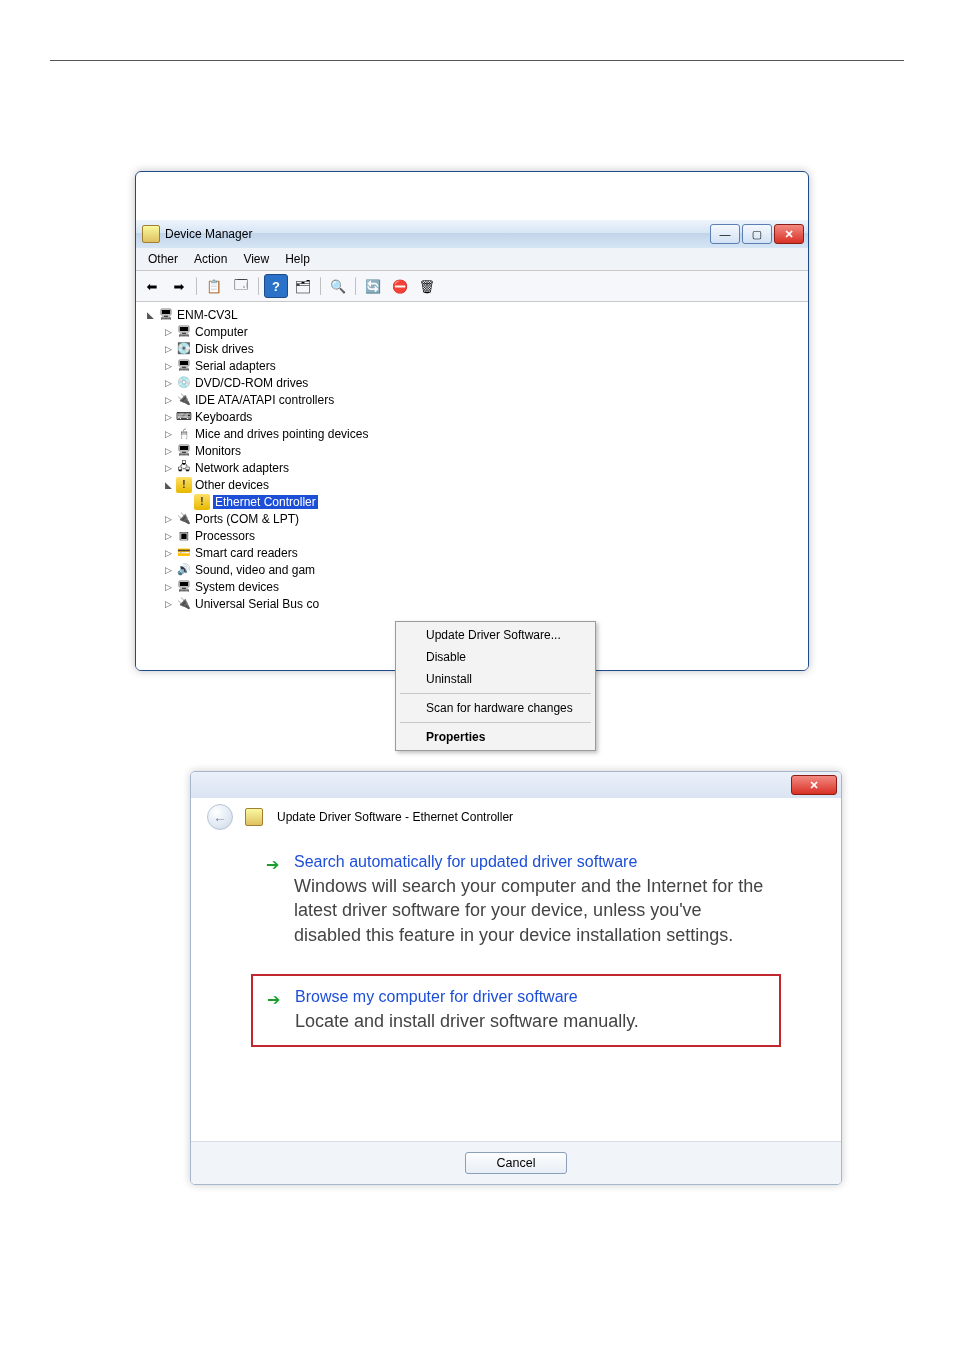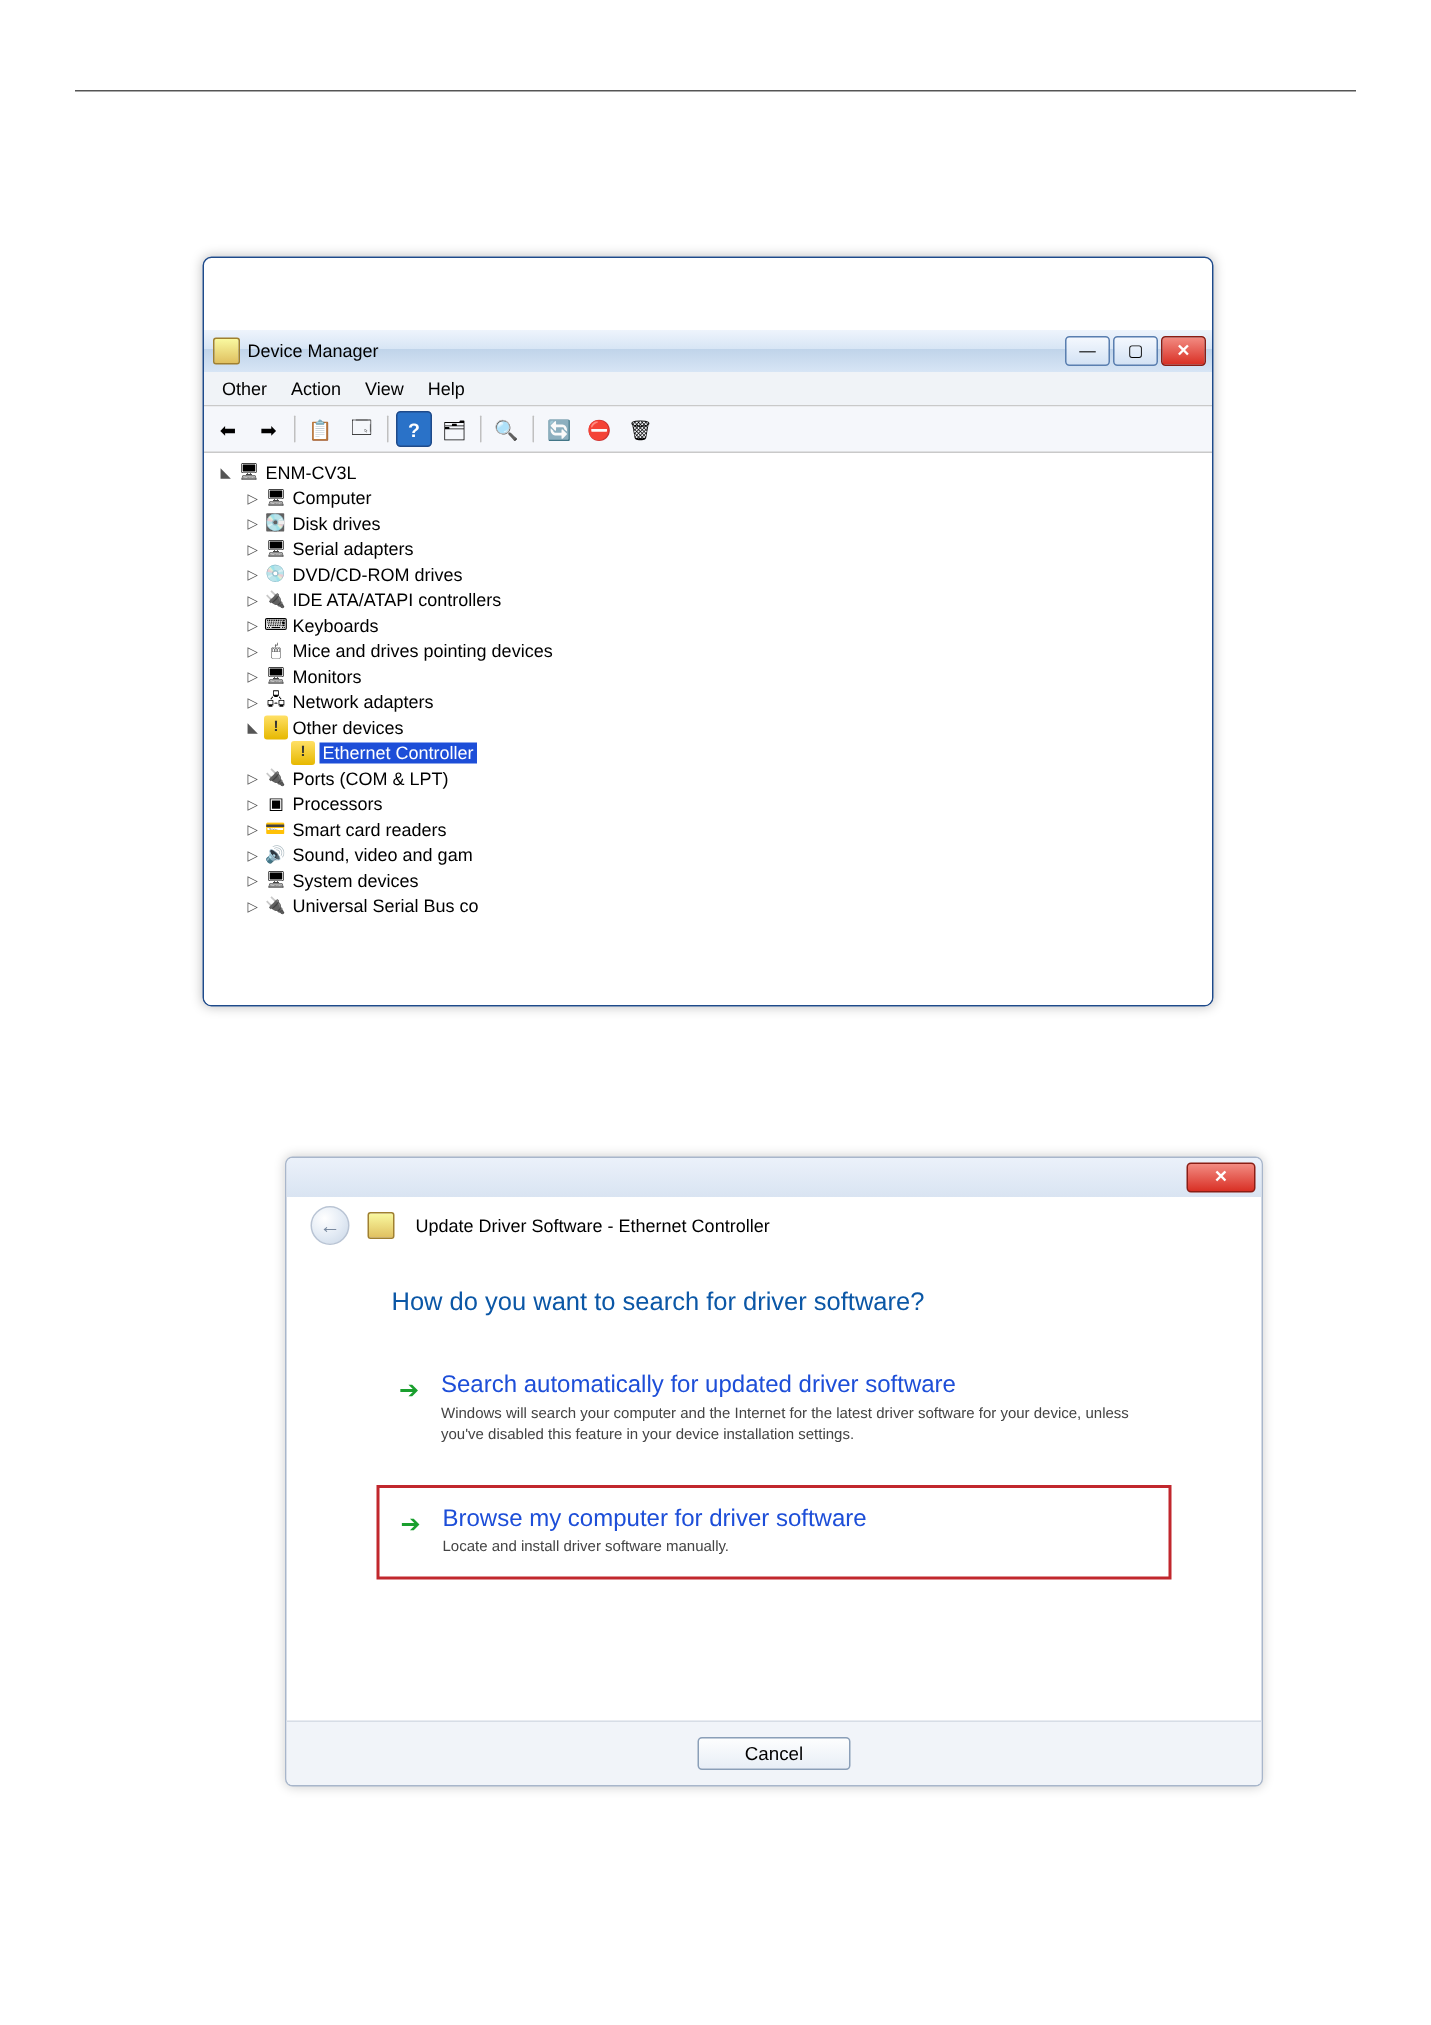--- a/index.html
+++ b/index.html
@@ -193,21 +193,21 @@
     border: 2px solid #c1272d;
   }
   .opt .arrow {
     color: #1a9f2e; font-size: 16px; flex: 0 0 16px;
     padding-top: 2px;
   }
   .opt .opt-title {
     color: #1d4ed8; font-size: 16px;
   }
   .opt .opt-desc {
-    color: #444; font-size: 10px; margin-top: 3px; line-height: 1.35;
+    color: #444; font-size: 18px; margin-top: 3px; line-height: 1.35;
   }
   .dlg-gap { height: 80px; }
   .dlg-foot {
     border-top: 1px solid #d7dde6;
     padding: 10px 16px;
     display: flex; justify-content: center;
     background: #f1f4f9;
   }
   .btn {
     min-width: 72px;
@@ -393,35 +393,41 @@
                       <span class="label">Universal Serial Bus co</span>
                     </div>
                   </li>
               </ul>
             </li>
           </ul>
         </div>
       </div>
     </div>
 
+    <div class="ctxmenu">
+      <div class="cmitem">Update Driver Software...</div>
+      <div class="cmitem">Disable</div>
+      <div class="cmitem">Uninstall</div>
+      <div class="cmsep"></div>
+      <div class="cmitem">Scan for hardware changes</div>
+      <div class="cmsep"></div>
+      <div class="cmitem bold">Properties</div>
+    </div>
   </div>
 
   <div class="shot2">
     <div class="dlg-title">
       <span class="wbtn close">✕</span>
     </div>
     <div class="dlg-sub">
       <span class="bkbtn">←</span>
       <span class="dicon2"></span>
       <span>Update Driver Software - Ethernet Controller</span>
     </div>
 
-    <div class="dlg-head">
-      <span class="big">How do you want to search for driver software?</span>
-    </div>
 
     <div class="opt">
       <span class="arrow">➔</span>
       <div>
         <div class="opt-title">Search automatically for updated driver software</div>
         <div class="opt-desc">Windows will search your computer and the Internet for the latest driver software for your device, unless you've disabled this feature in your device installation settings.</div>
       </div>
     </div>
 
     <div class="opt highlight">

